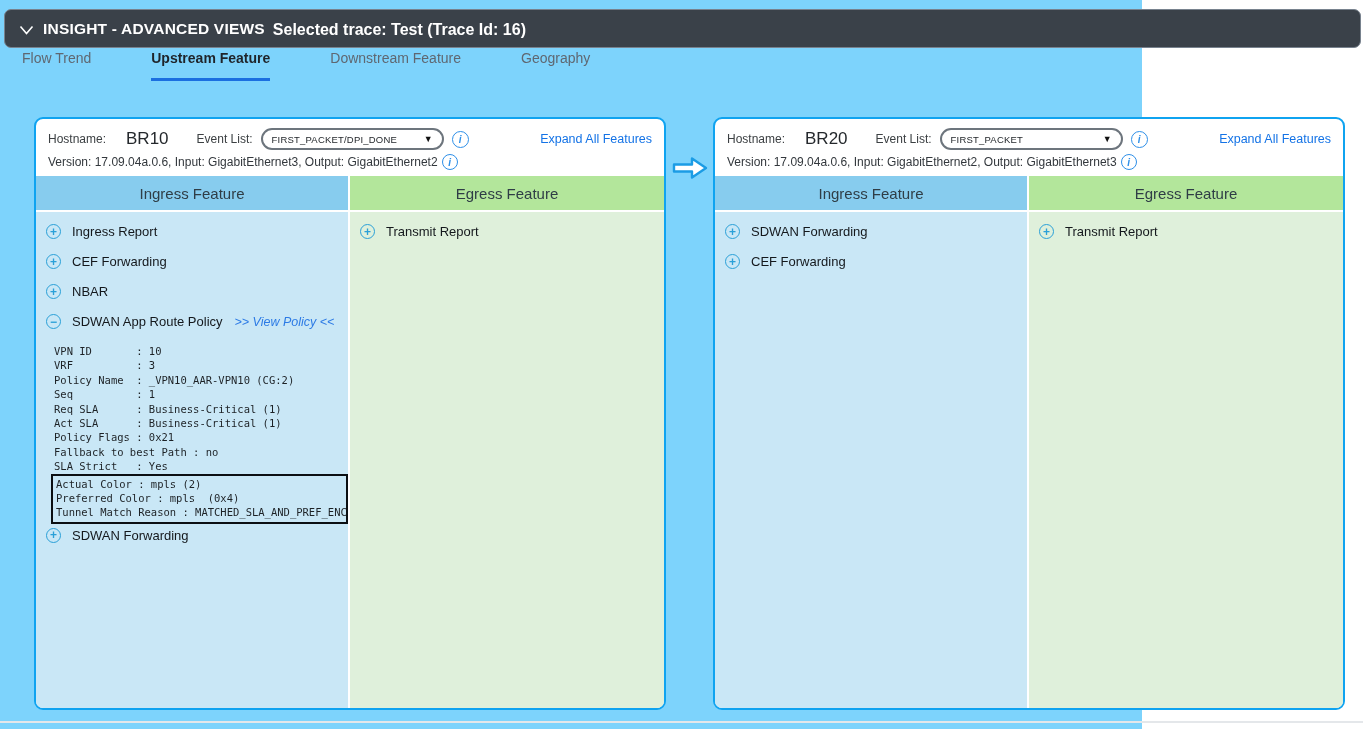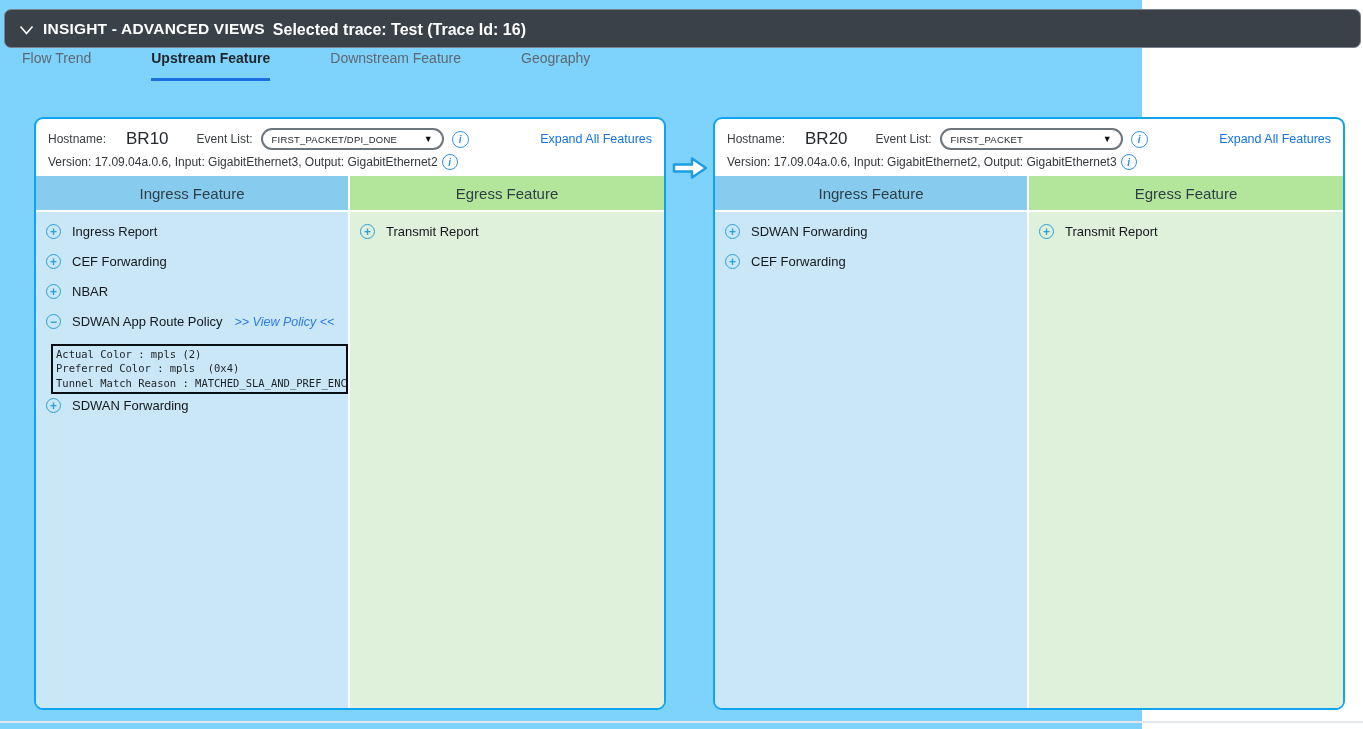--- a/index.html
+++ b/index.html
@@ -146,20 +146,29 @@
             </div>
             <div class="feat">
               <span class="pm">+</span>
               <span class="feat-label">NBAR</span>
             </div>
             <div class="feat">
               <span class="pm">−</span>
               <span class="feat-label">SDWAN App Route Policy</span>
               <a class="policy-link">&gt;&gt; View Policy &lt;&lt;</a>
             </div>
+            <pre class="policy-pre">VPN ID       : 10
+VRF          : 3
+Policy Name  : _VPN10_AAR-VPN10 (CG:2)
+Seq          : 1
+Req SLA      : Business-Critical (1)
+Act SLA      : Business-Critical (1)
+Policy Flags : 0x21
+Fallback to best Path : no
+SLA Strict   : Yes</pre>
             <pre class="policy-pre boxed">Actual Color : mpls (2)
 Preferred Color : mpls  (0x4)
 Tunnel Match Reason : MATCHED_SLA_AND_PREF_ENCAP_CO</pre>
             <div class="feat">
               <span class="pm">+</span>
               <span class="feat-label">SDWAN Forwarding</span>
             </div>
           </div>
         <div class="col-body egress">
             <div class="feat">

